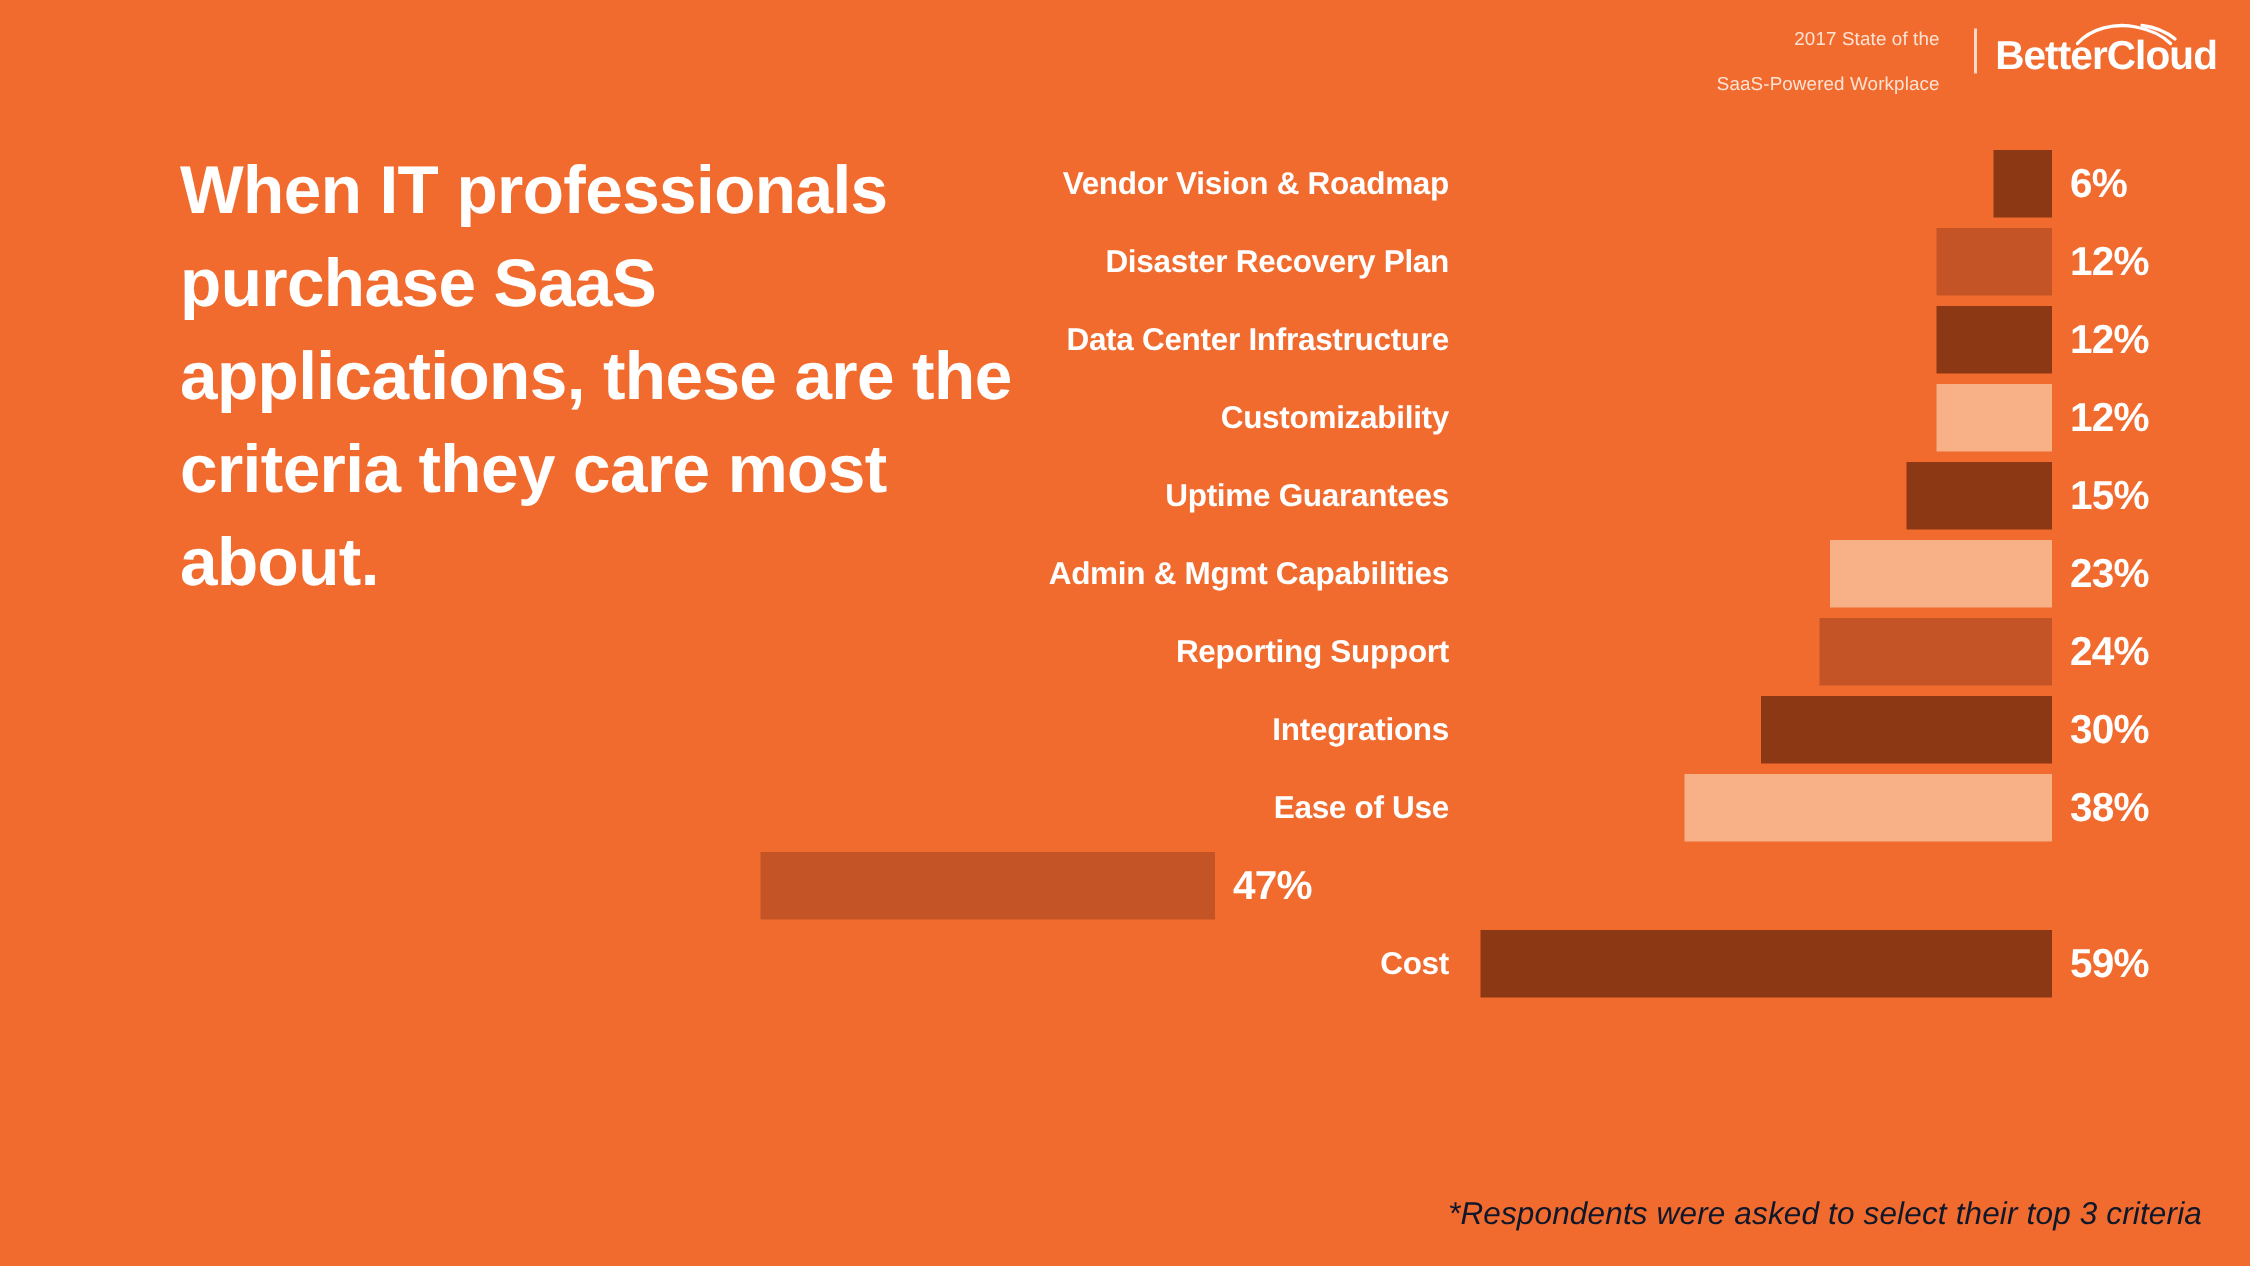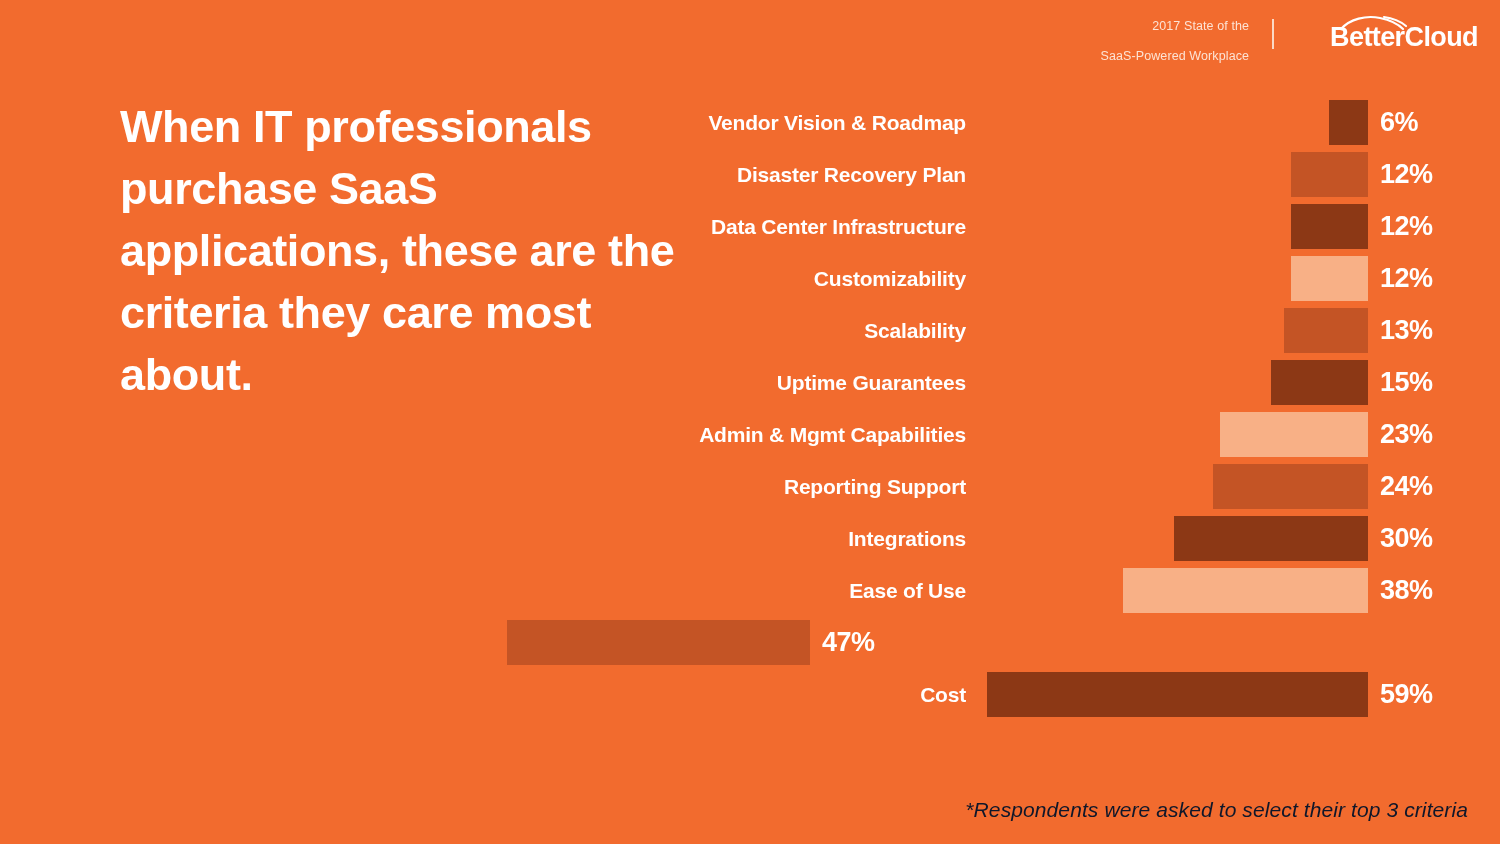--- a/index.html
+++ b/index.html
@@ -52,21 +52,20 @@
     display: flex;
     align-items: flex-end;
   }
 
   #logo-text {
     font-size: 27px;
     font-weight: 700;
     color: #FFFFFF;
     letter-spacing: -0.6px;
     line-height: 28px;
-    margin-left: 44px;
   }
 
   #logo-swoosh {
     position: absolute;
     top: -2px;
     left: 54px;
     width: 70px;
     height: 16px;
     pointer-events: none;
   }
@@ -190,27 +189,20 @@
       <div class="bar-value">12%</div>
     </div>
     <div class="bar-row">
       <div class="bar-label">Customizability</div>
       <div class="bar-track">
         <div class="bar-fill" style="width: 77px; background: rgb(248, 176, 134);"></div>
       </div>
       <div class="bar-value">12%</div>
     </div>
     <div class="bar-row">
-      <div class="bar-label">Scalability</div>
-      <div class="bar-track">
-        <div class="bar-fill" style="width: 84px; background: rgb(196, 84, 37);"></div>
-      </div>
-      <div class="bar-value">13%</div>
-    </div>
-    <div class="bar-row">
       <div class="bar-label">Uptime Guarantees</div>
       <div class="bar-track">
         <div class="bar-fill" style="width: 97px; background: rgb(140, 56, 21);"></div>
       </div>
       <div class="bar-value">15%</div>
     </div>
     <div class="bar-row">
       <div class="bar-label">Admin &amp; Mgmt Capabilities</div>
       <div class="bar-track">
         <div class="bar-fill" style="width: 148px; background: rgb(248, 176, 134);"></div>

